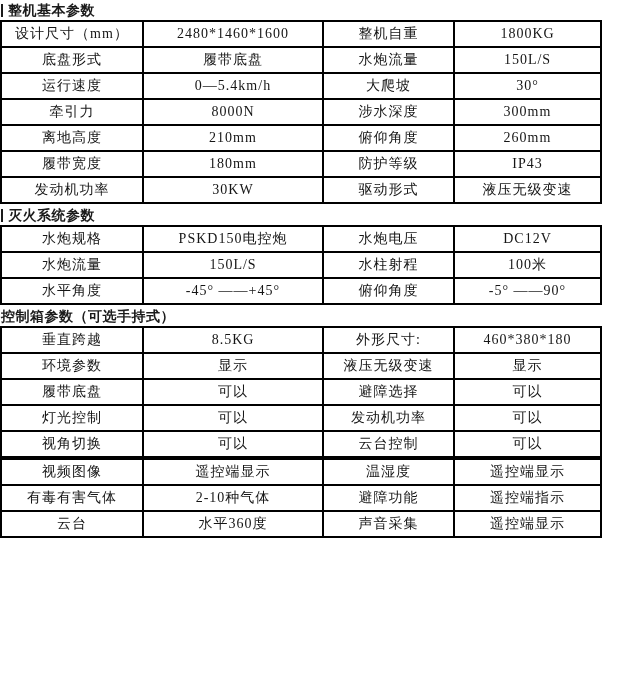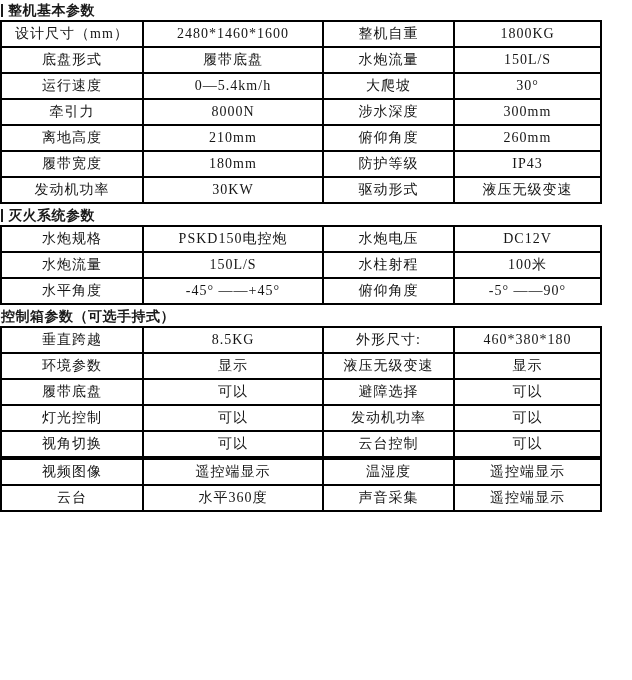--- a/index.html
+++ b/index.html
@@ -212,20 +212,26 @@
           <col class="c4">
       </colgroup>
       <tbody>
           <tr>
             <td>视频图像</td>
             <td>遥控端显示</td>
             <td>温湿度</td>
             <td>遥控端显示</td>
           </tr>
           <tr>
+            <td>有毒有害气体</td>
+            <td>2-10种气体</td>
+            <td>避障功能</td>
+            <td>遥控端指示</td>
+          </tr>
+          <tr>
             <td>云台</td>
             <td>水平360度</td>
             <td>声音采集</td>
             <td>遥控端显示</td>
           </tr>
         </tbody>
     </table>
   </section>
 </div>
 

